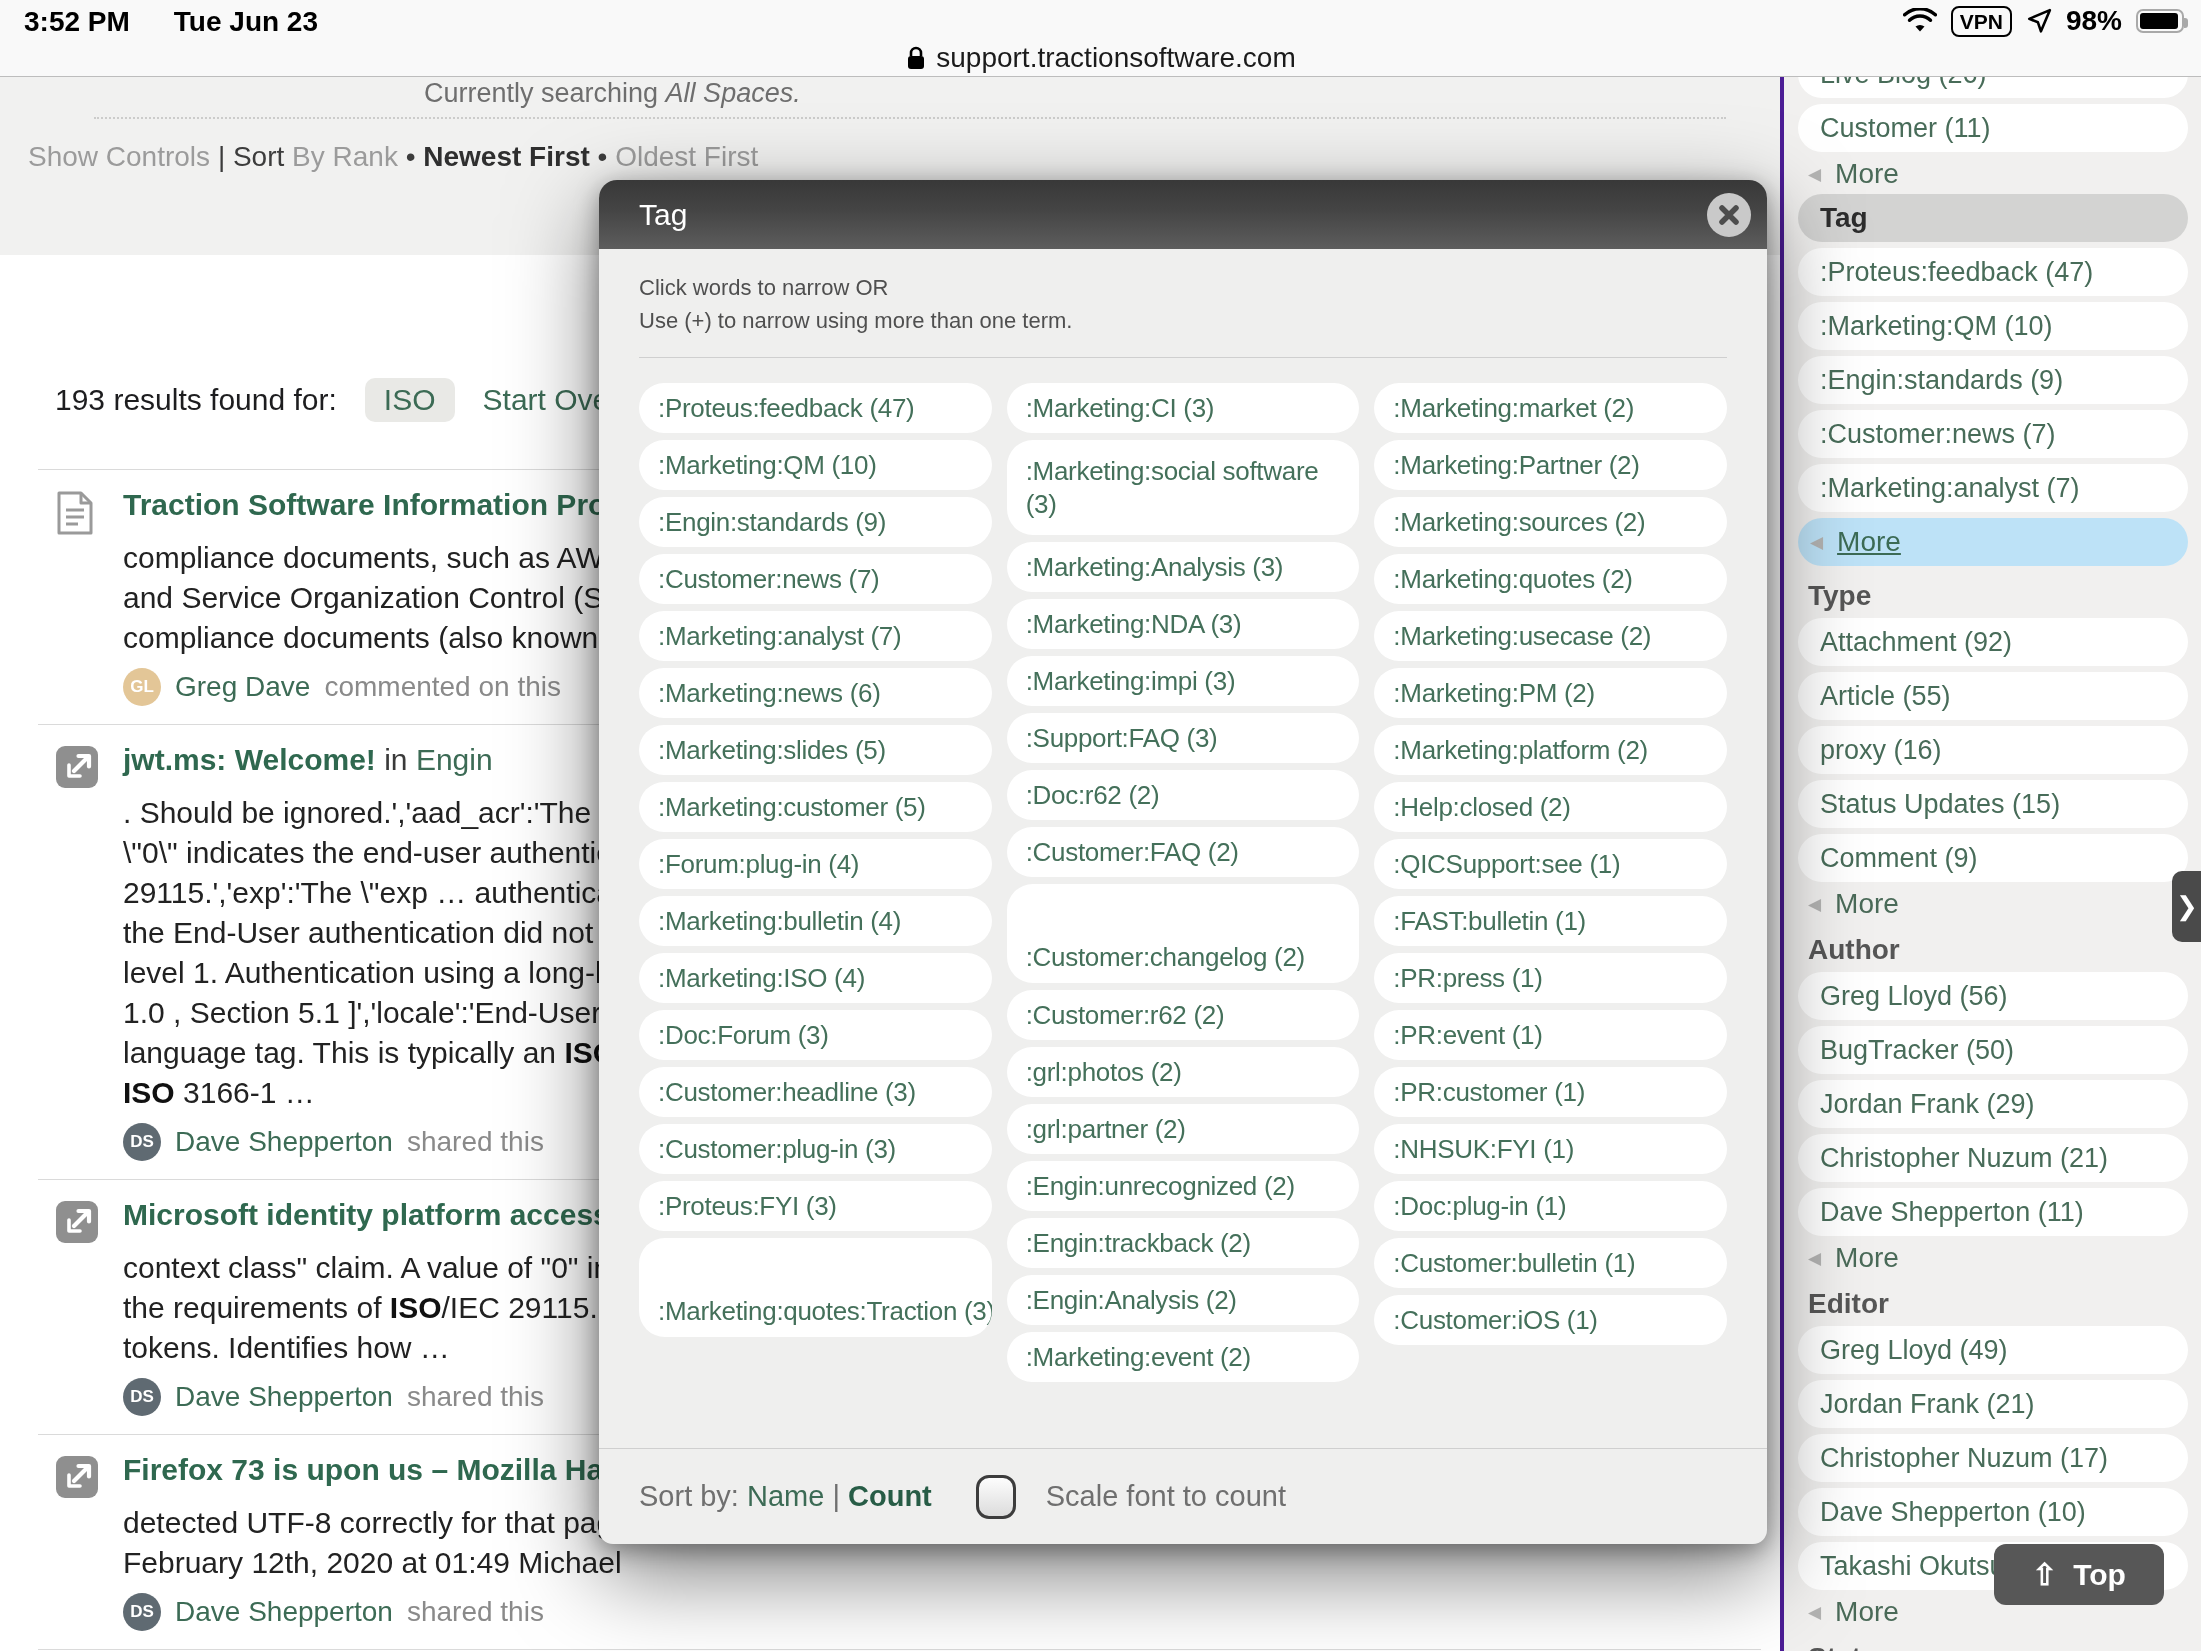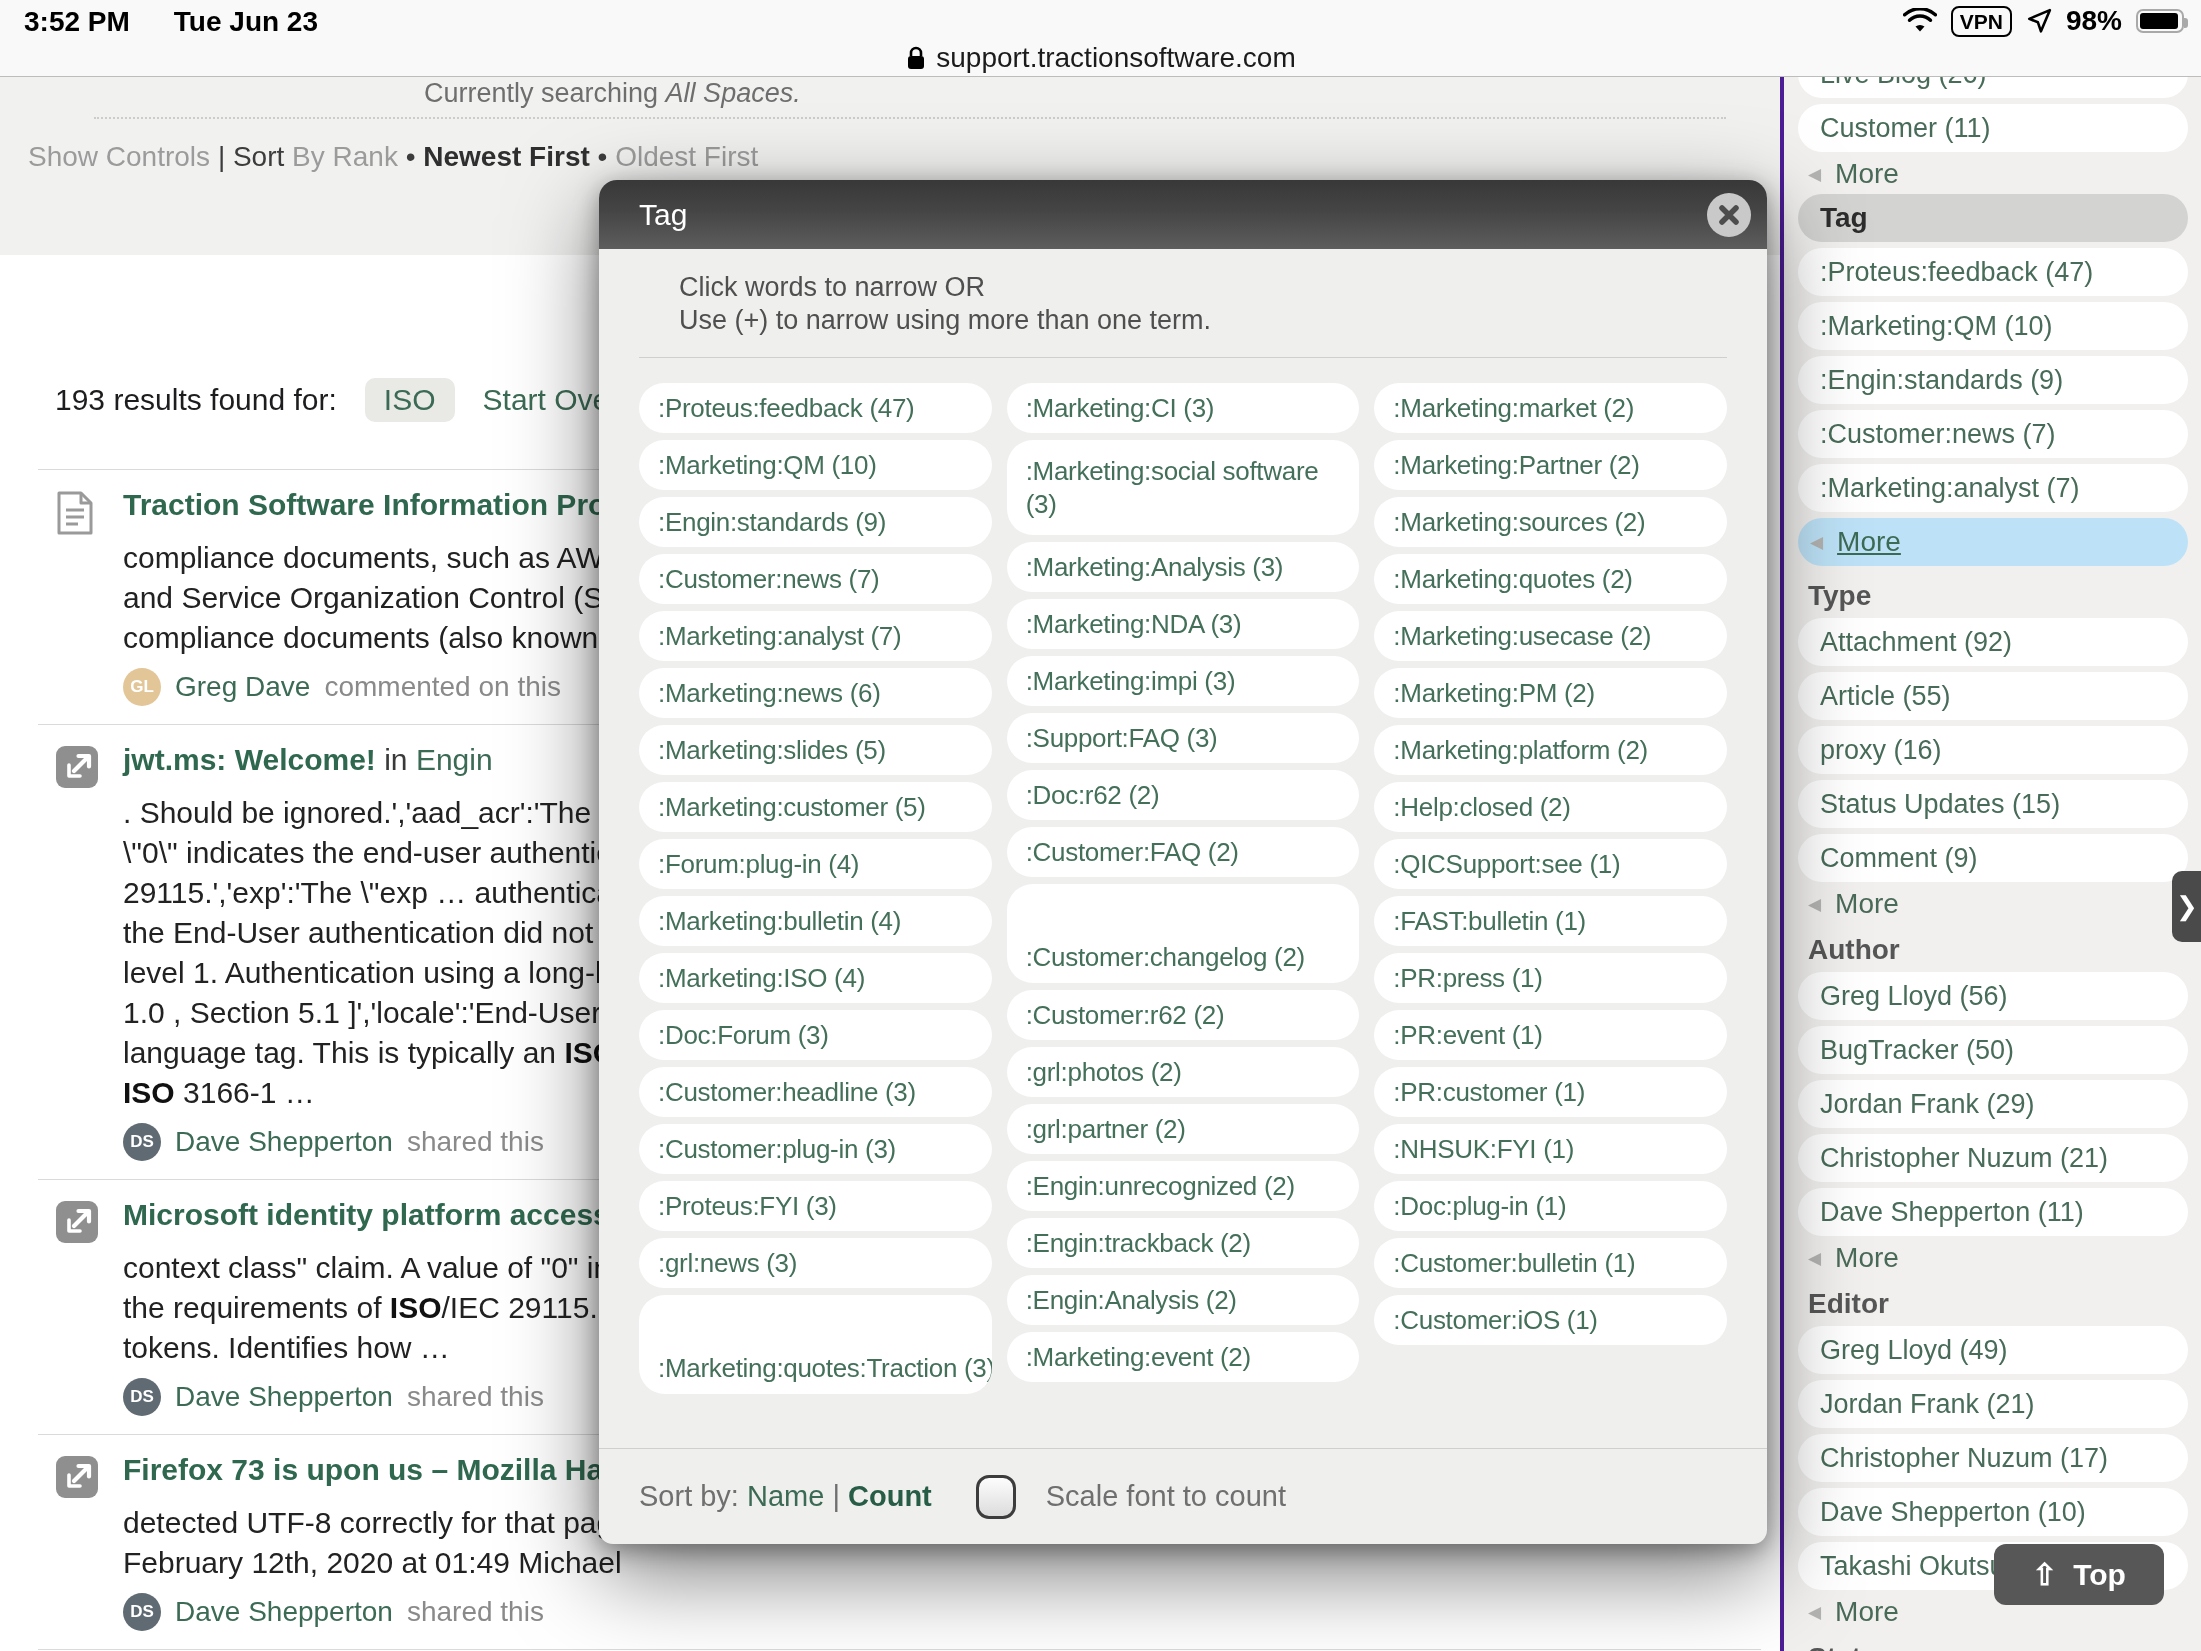--- a/index.html
+++ b/index.html
@@ -80,21 +80,21 @@
   
   .modal { position:absolute; left:599px; top:180px; width:1168px; height:1364px; background:#efefee;
            border-radius:18px 18px 14px 14px; z-index:20;
            box-shadow:0 30px 89px rgba(0,0,0,.5), 0 6px 24px rgba(0,0,0,.35); }
   .m-header { position:relative; height:69px; border-radius:18px 18px 0 0;
               background:linear-gradient(180deg,#383838 0%,#454545 45%,#5d5d5d 100%);
               display:flex; align-items:center; padding-left:40px; }
   .m-title { color:#fff; font-size:30px; }
   .m-close { position:absolute; right:16px; top:13px; width:44px; height:44px; border-radius:50%;
              background:#c9c9c9; display:flex; align-items:center; justify-content:center; }
-  .m-intro { padding:22px 40px 0 40px; font-size:27px; line-height:33px; color:#4f4f4f;margin-left:40px; }
+  .m-intro { padding:22px 40px 0 40px; font-size:22px; line-height:33px; color:#4f4f4f; }
   .m-divider { margin:20px 40px 0 40px; border-top:1px solid #cfcfcf; }
   .m-cols { display:flex; gap:15px; padding:25px 40px 0 40px; }
   .m-col { flex:1; display:flex; flex-direction:column; gap:7px; min-width:0; }
   .m-pill { height:50px; background:#fff; border-radius:26px; display:flex; align-items:center;
             padding:0 19px; font-size:26px; letter-spacing:-0.3px; color:#44705a;
             white-space:nowrap; overflow:hidden; flex:none; }
   .m-pill.tall-wrap { height:95px; white-space:normal; line-height:33px; }
   .m-pill.tall-bottom { height:99px; align-items:flex-end; padding-bottom:10px; }
   .m-footer { position:absolute; left:0; right:0; bottom:0; height:96px; border-top:1px solid #cfcfcf;
               margin:0 0; display:flex; align-items:center; padding:0 40px; gap:16px;
@@ -356,21 +356,20 @@
           <div class="m-pill">:Marketing:news (6)</div>
           <div class="m-pill">:Marketing:slides (5)</div>
           <div class="m-pill">:Marketing:customer (5)</div>
           <div class="m-pill">:Forum:plug-in (4)</div>
           <div class="m-pill">:Marketing:bulletin (4)</div>
           <div class="m-pill">:Marketing:ISO (4)</div>
           <div class="m-pill">:Doc:Forum (3)</div>
           <div class="m-pill">:Customer:headline (3)</div>
           <div class="m-pill">:Customer:plug-in (3)</div>
           <div class="m-pill">:Proteus:FYI (3)</div>
-          <div class="m-pill">:grl:news (3)</div>
           <div class="m-pill tall-bottom">:Marketing:quotes:Traction (3)</div>
         </div>
         <div class="m-col">
           <div class="m-pill">:Marketing:CI (3)</div>
           <div class="m-pill tall-wrap">:Marketing:social software (3)</div>
           <div class="m-pill">:Marketing:Analysis (3)</div>
           <div class="m-pill">:Marketing:NDA (3)</div>
           <div class="m-pill">:Marketing:impi (3)</div>
           <div class="m-pill">:Support:FAQ (3)</div>
           <div class="m-pill">:Doc:r62 (2)</div>

